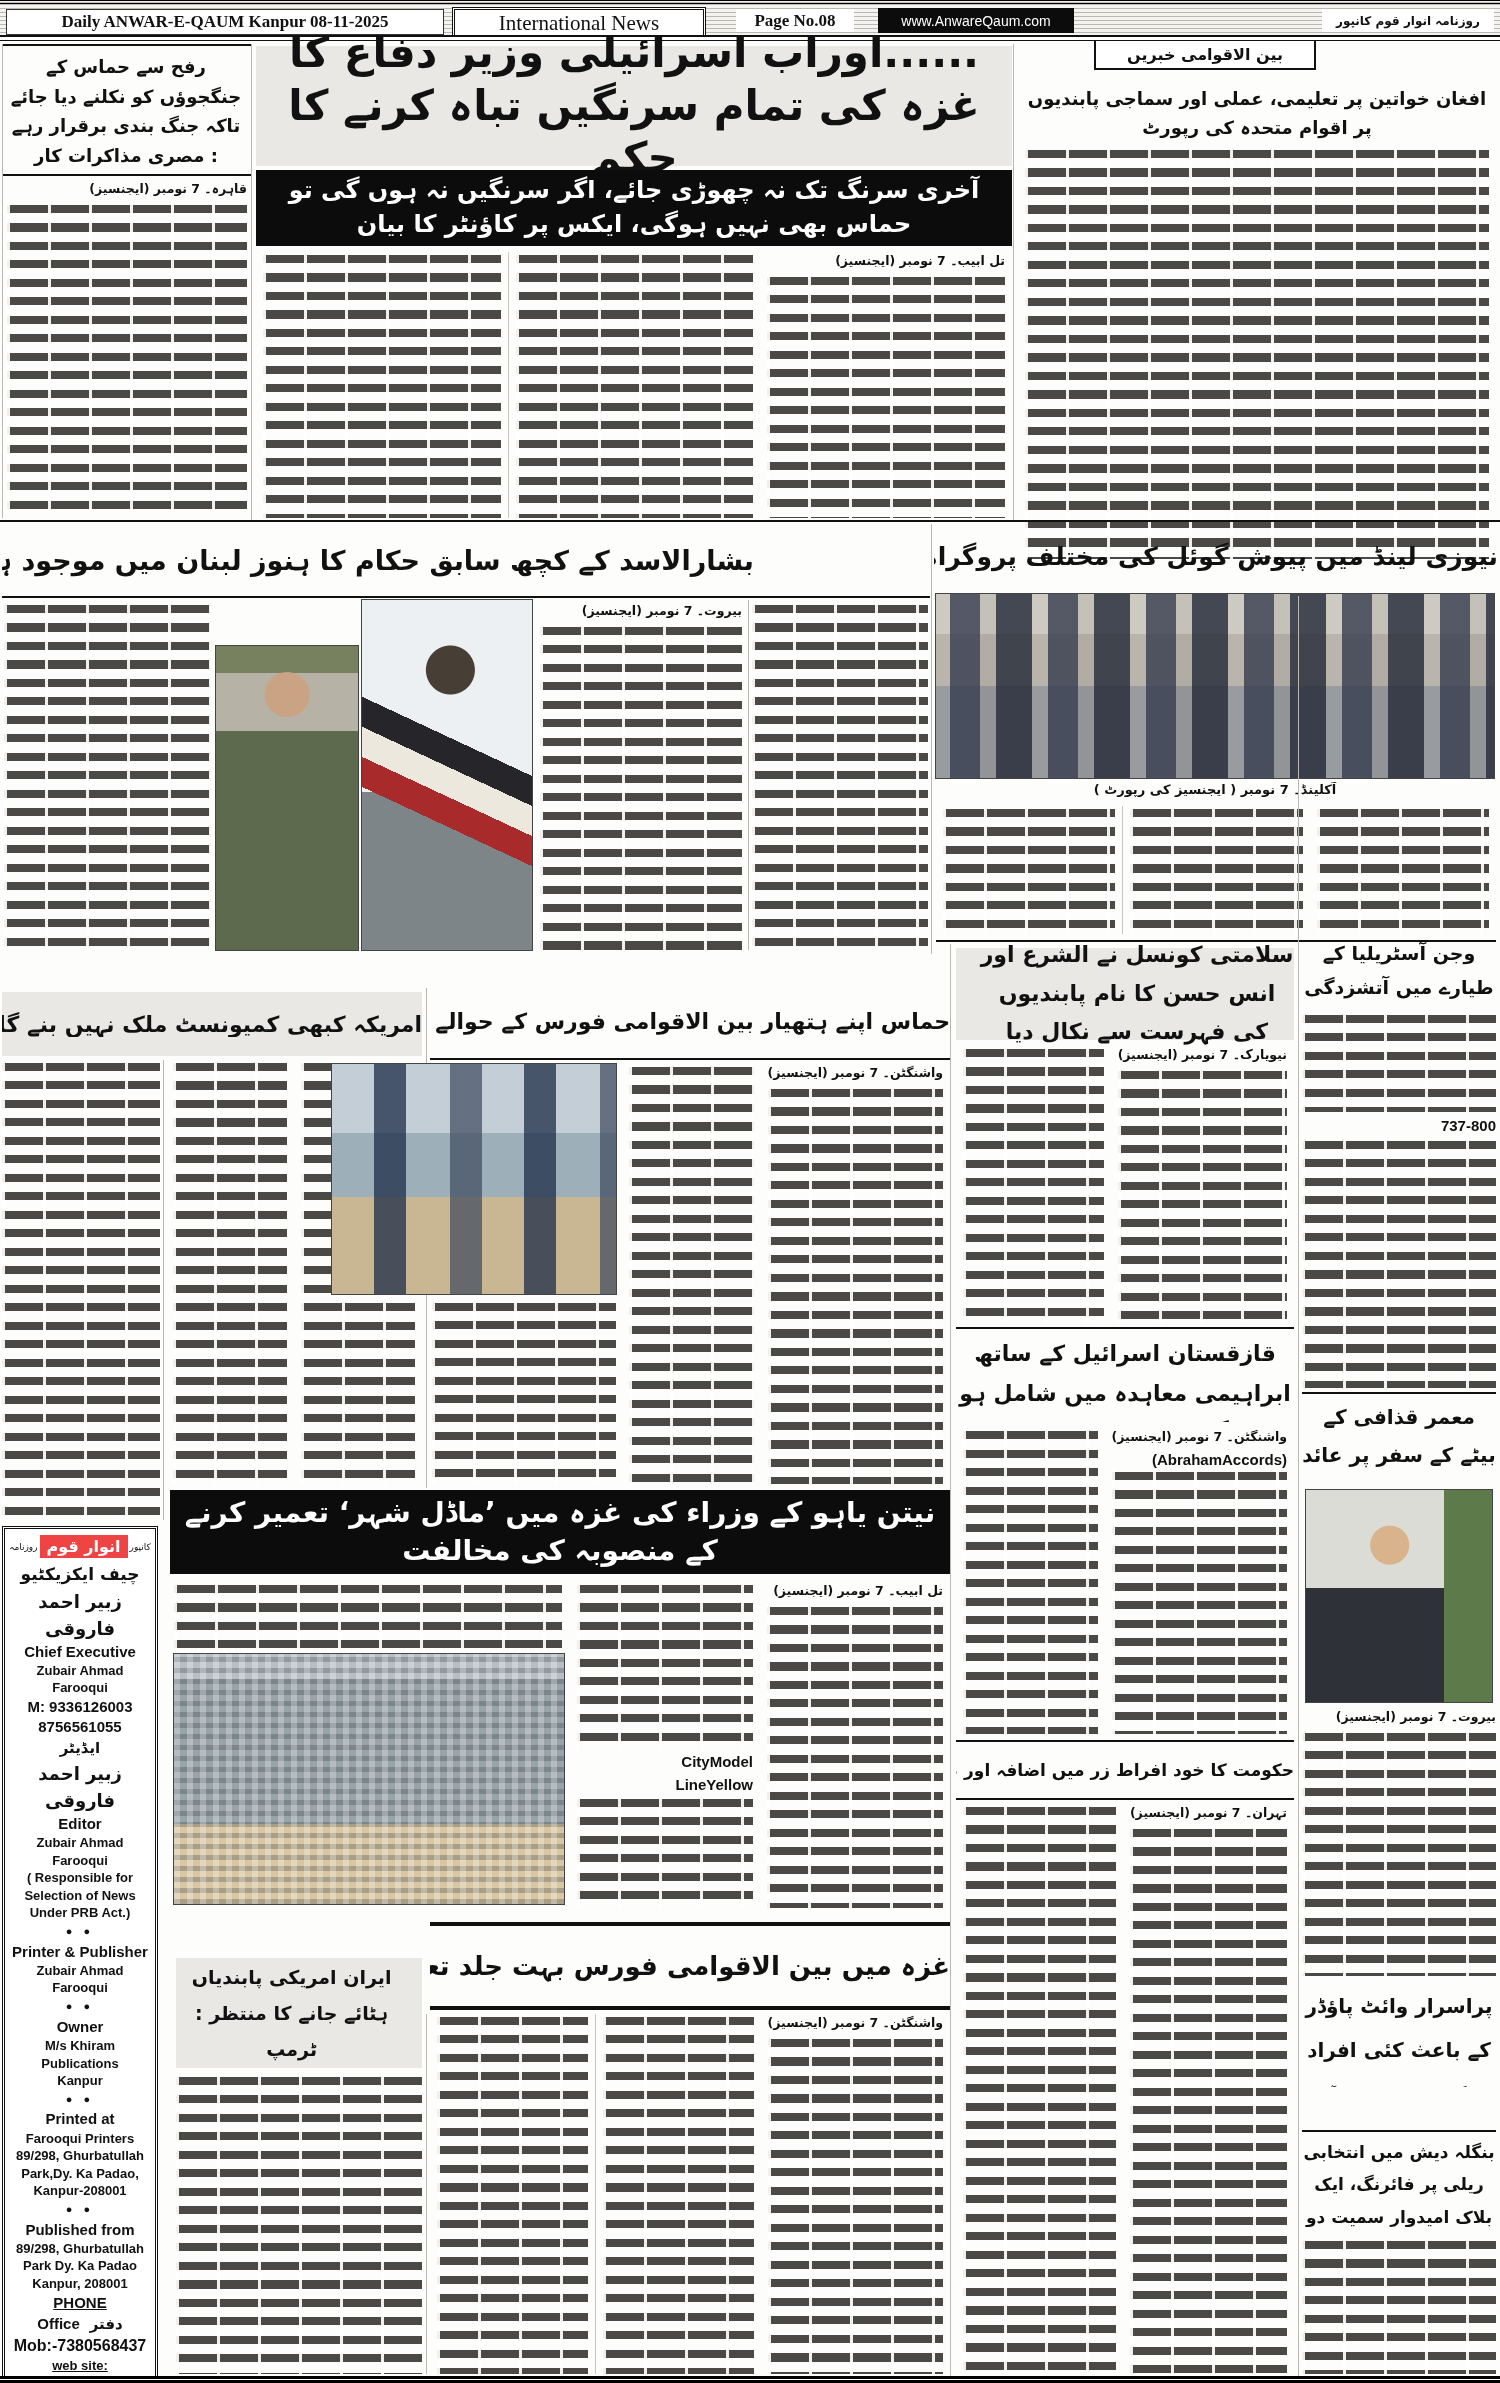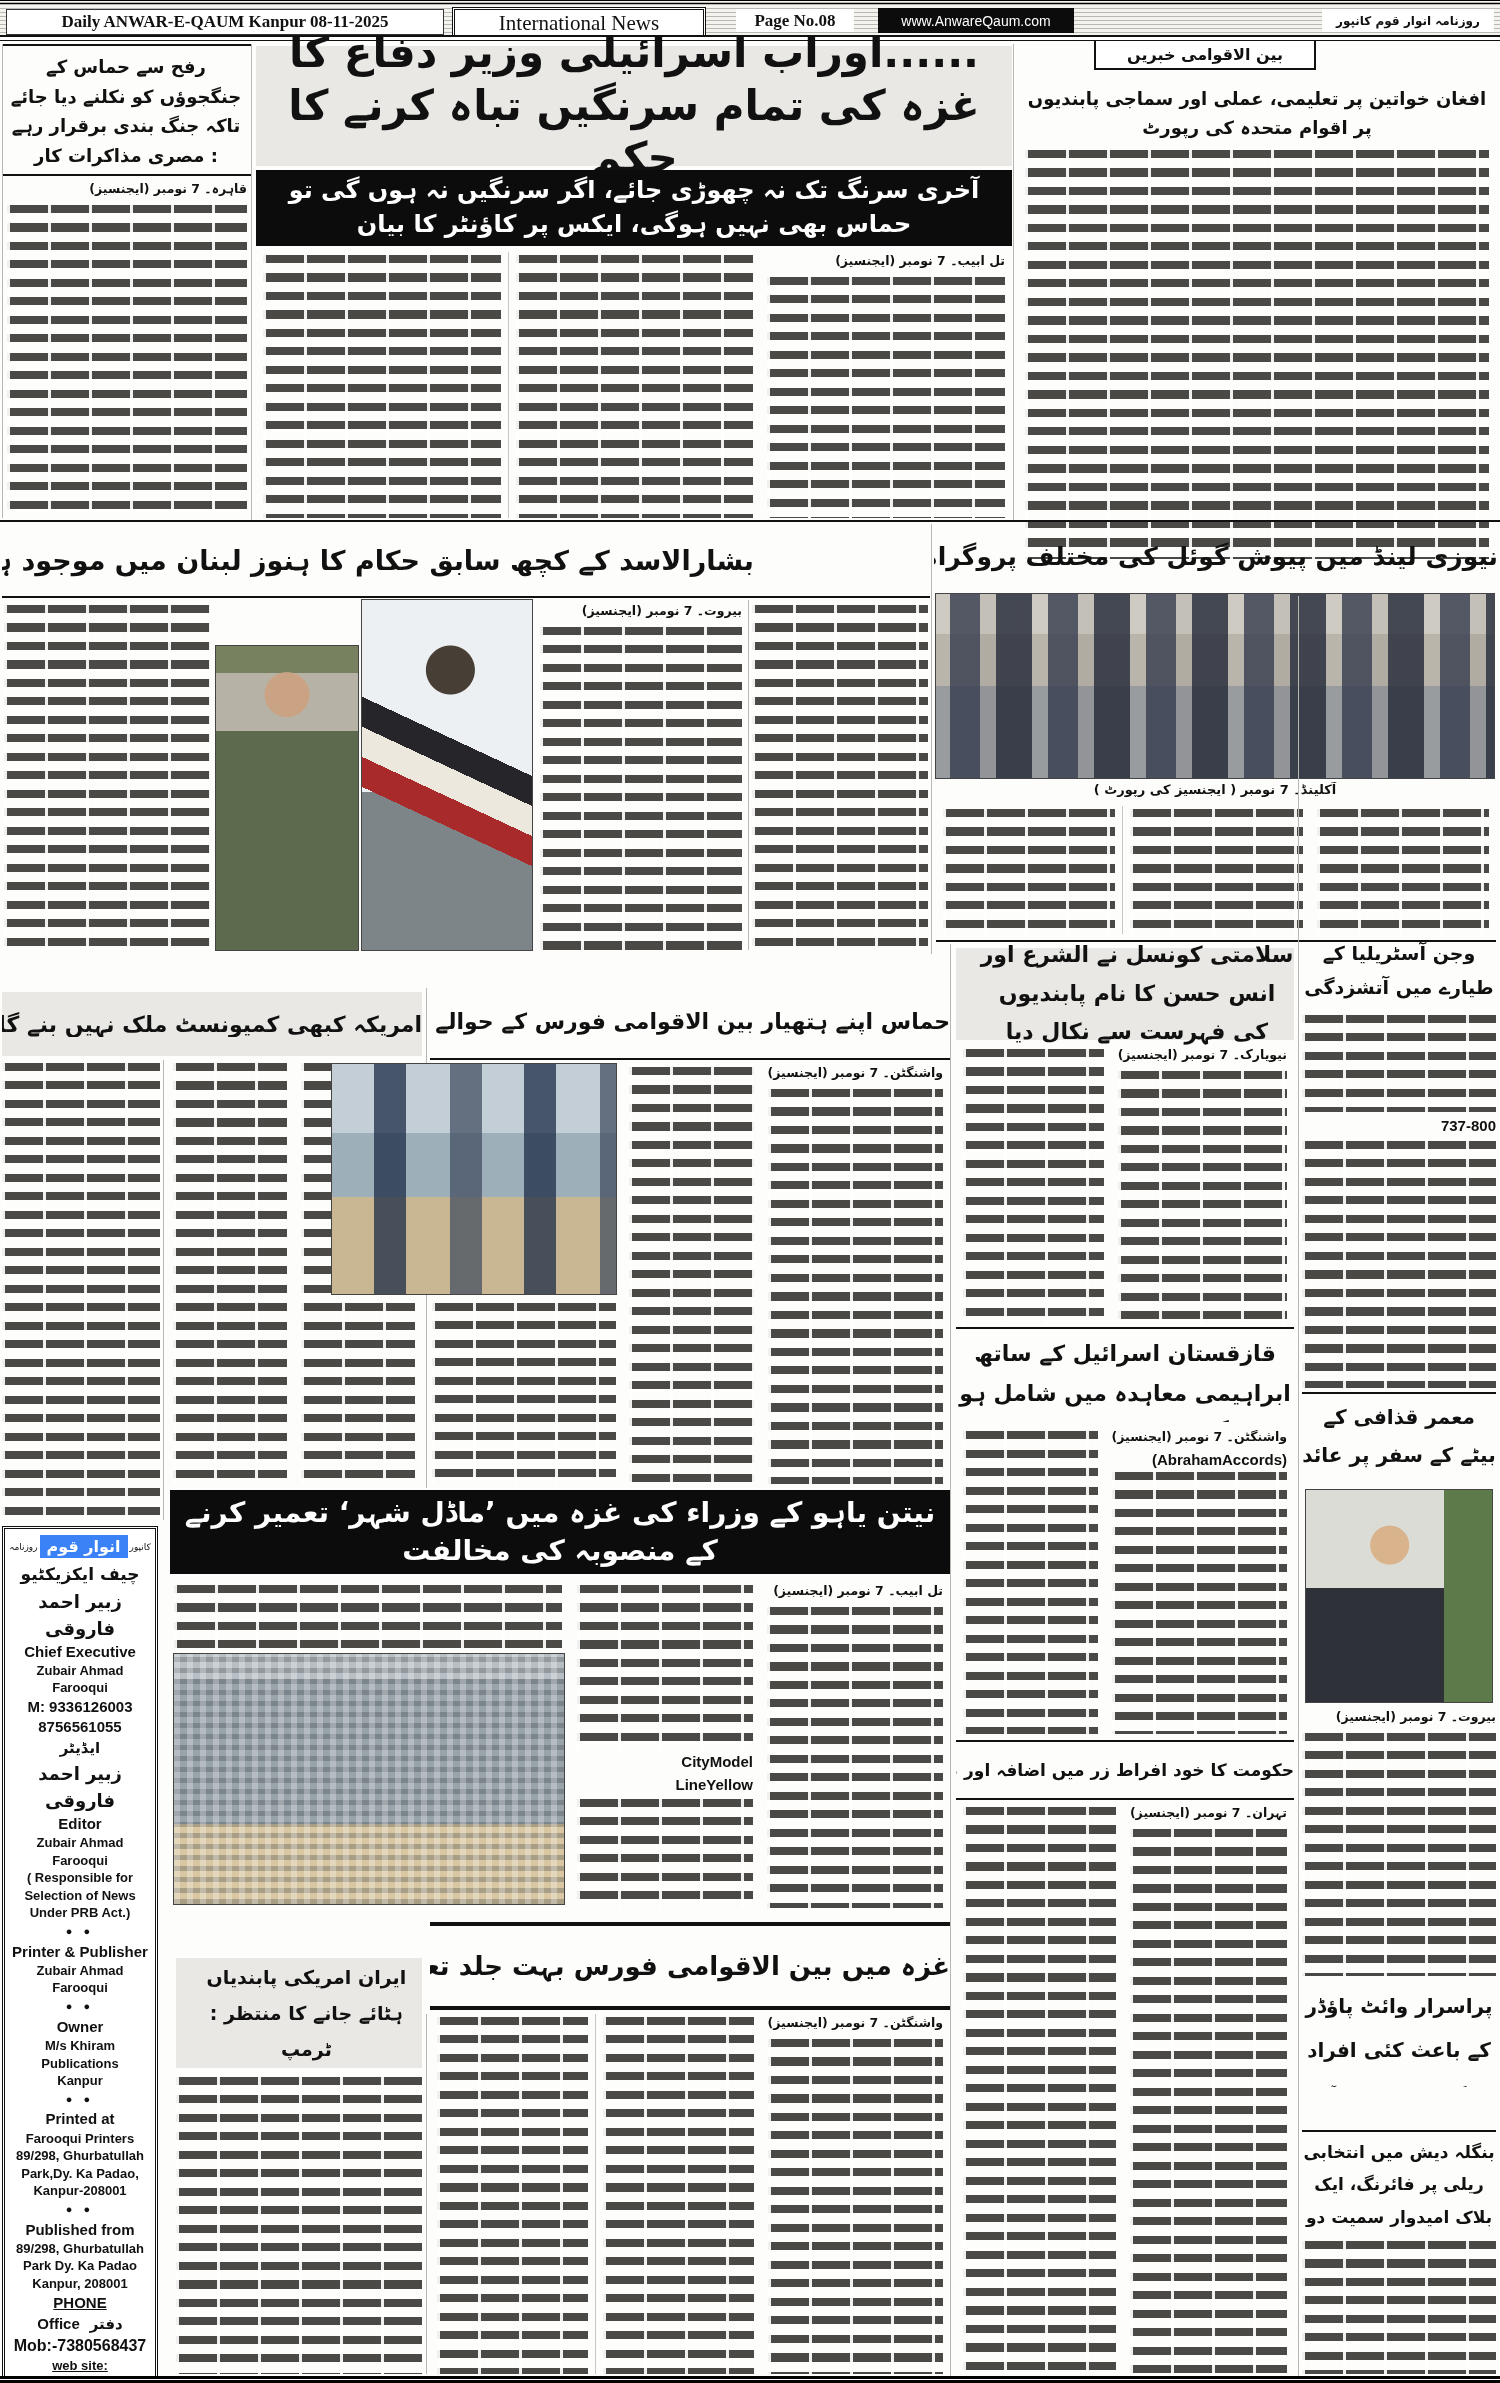--- a/index.html
+++ b/index.html
@@ -5,21 +5,21 @@
   html,body{margin:0;padding:0;background:#e9e7e2;}
   #page{position:relative;width:1500px;height:2383px;background:#fdfdfb;margin:0 auto;
         font-family:"DejaVu Sans",sans-serif;color:#111;overflow:hidden;}
   .abs{position:absolute;}
   .u{direction:rtl;font-family:"DejaVu Sans",sans-serif;}
   .en{font-family:"Liberation Sans",sans-serif;}
   .serif{font-family:"Liberation Serif",serif;}
   .hl{font-weight:bold;text-align:center;overflow:hidden;}
   .nowrap{white-space:nowrap;}
   .band{background:#0c0c0c;color:#fff;display:flex;align-items:center;justify-content:center;}
-  .graybox{background:#e9e8e4;display:flex;align-items:center;justify-content:flex-end;}
+  .graybox{background:#e9e8e4;display:flex;align-items:center;justify-content:flex-start;}
   
   .sim{flex:1;opacity:.82;
        background-image:
          repeating-linear-gradient(90deg, rgba(255,255,255,.92) 0 3px, rgba(255,255,255,0) 3px 41px),
          repeating-linear-gradient(180deg, #23221f 3px 11px, rgba(0,0,0,0) 11px 21.5px);}
   .body{display:flex;flex-direction:column;}
   .cols{display:flex;flex-direction:row-reverse;height:100%;}
   .col{flex:1;display:flex;flex-direction:column;padding:0 7px;border-left:1px solid #c9c7c2;}
   .col:first-child{border-left:none;}
   .col:last-child{border-left:none;}
@@ -40,21 +40,21 @@
   
   #sidebar{position:absolute;left:2px;top:1526px;width:156px;height:854px;background:#fff;
            border:3px double #111;box-sizing:border-box;display:flex;flex-direction:column;
            align-items:stretch;text-align:center;padding:4px 2px;}
   .sb{font-family:"Liberation Sans",sans-serif;font-weight:bold;font-size:13px;line-height:1.35;}
   .sb-big{font-size:15px;}
   .sb-ur{direction:rtl;font-family:"DejaVu Sans",sans-serif;font-weight:bold;font-size:15px;line-height:1.5;}
   .sb-dots{font-size:11px;letter-spacing:4px;line-height:1.8;}
   .sb-underline{text-decoration:underline;}
   .logo-row{display:flex;align-items:center;justify-content:center;gap:2px;margin:2px 0 4px;}
-  .logo-box{background:#3b82f6;color:#fff;font-weight:bold;font-size:16px;padding:2px 7px;direction:rtl;}
+  .logo-box{background:#ef4444;color:#fff;font-weight:bold;font-size:16px;padding:2px 7px;direction:rtl;}
   .logo-side{font-size:9px;direction:rtl;}
   .bottombar{position:absolute;left:0;top:2376px;width:1500px;height:7px;
              background:linear-gradient(180deg,#000 0 3px,#fff 3px 4px,#000 4px 7px);}
 </style>
 </head>
 <body>
 
 <div id="page">
 
   <div id="masthead">

